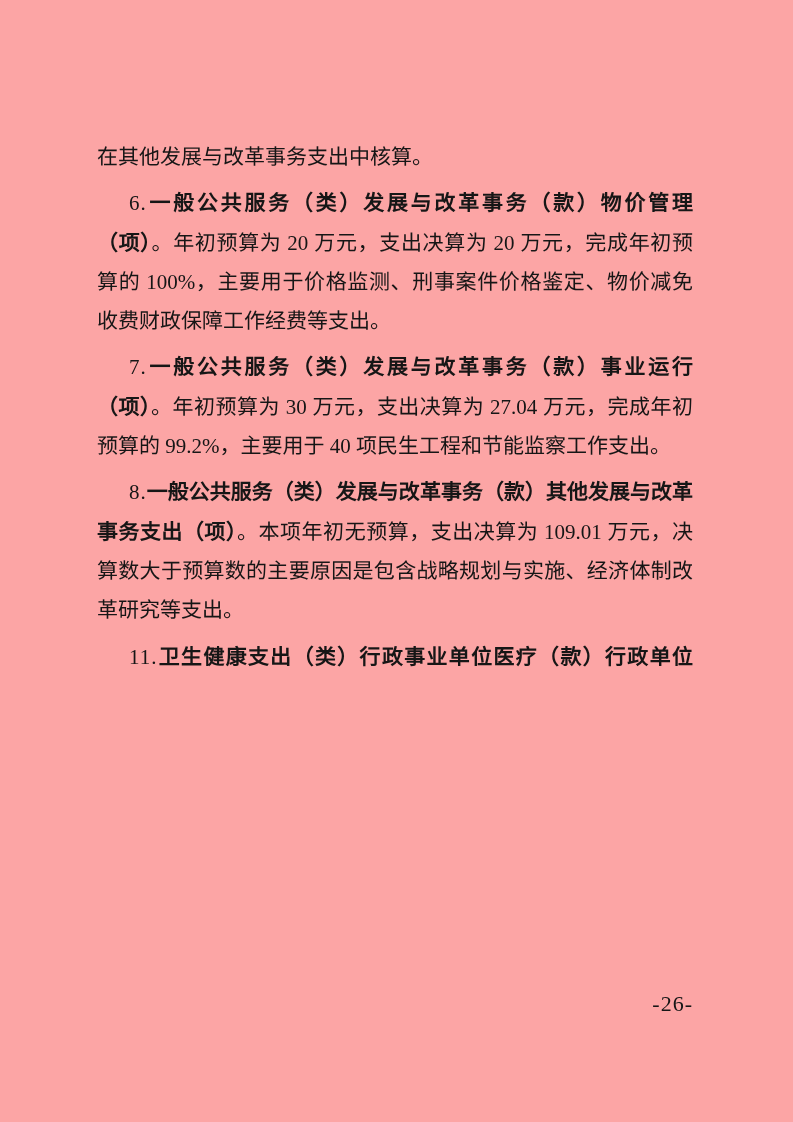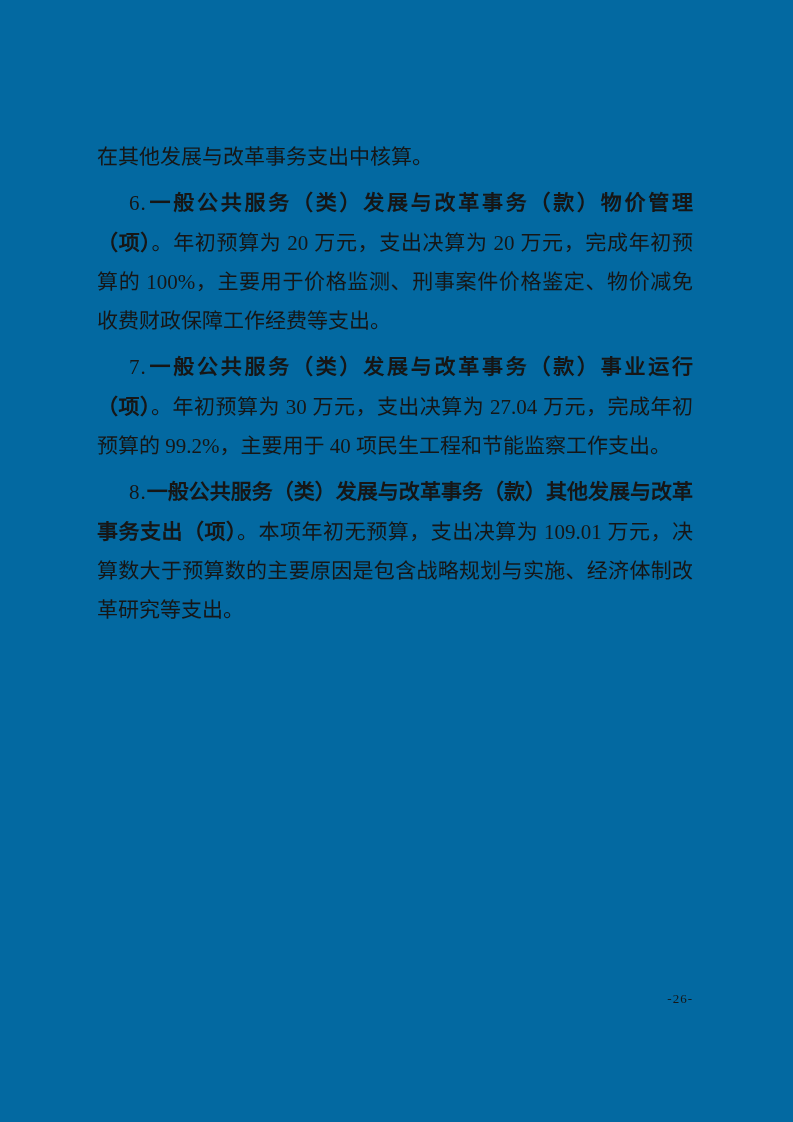--- a/index.html
+++ b/index.html
@@ -4,21 +4,21 @@
 <style>
   html, body {
     margin: 0;
     padding: 0;
     background: #ffffff;
   }
   .page {
     position: relative;
     width: 793px;
     height: 1122px;
-    background: #0369a1;
+    background: #fca5a5;
     overflow: hidden;
     font-family: "Liberation Serif", "DejaVu Serif", serif;
     color: #161616;
   }
   .body-text {
     position: absolute;
     left: 97px;
     top: 138px;
     width: 596px;
     font-size: 21px;
@@ -41,21 +41,21 @@
     font-weight: normal;
     letter-spacing: 1px;
   }
   .item-title {
     font-weight: bold;
   }
   .page-number {
     position: absolute;
     top: 991px;
     right: 100px;
-    font-size: 13px;
+    font-size: 22px;
     letter-spacing: 1px;
     color: #161616;
   }
 </style>
 </head>
 <body>
 
 <div class="page">
 
   <div class="body-text">
@@ -63,18 +63,19 @@
     <p class="para"><span>在其他发展与改革事务支出中核算。</span></p>
 
     <p class="para indent"><span class="item-number">6.</span><span class="item-title">一般公共服务（类）发展与改革事务（款）物价管理（项）</span><span>。年初预算为 20 万元，支出决算为 20 万元，完成年初预算的 100%，主要用于价格监测、刑事案件价格鉴定、物价减免收费财政保障工作经费等支出。</span></p>
 
     <p class="para indent"><span class="item-number">7.</span><span class="item-title">一般公共服务（类）发展与改革事务（款）事业运行（项）</span><span>。年初预算为 30 万元，支出决算为 27.04 万元，完成年初预算的 99.2%，主要用于 40 项民生工程和节能监察工作支出。</span></p>
 
     <p class="para indent"><span class="item-number">8.</span><span class="item-title">一般公共服务（类）发展与改革事务（款）其他发展与改革事务支出（项）</span><span>。本项年初无预算，支出决算为 109.01 万元，决算数大于预算数的主要原因是包含战略规划与实施、经济体制改革研究等支出。</span></p>
 
 
 
+    <p class="para indent fill-last"><span class="item-number">11.</span><span class="item-title">卫生健康支出（类）行政事业单位医疗（款）行政单位</span><span></span></p>
 
   </div>
 
   <div class="page-number">-26-</div>
 
 </div>
 
 </body></html>

